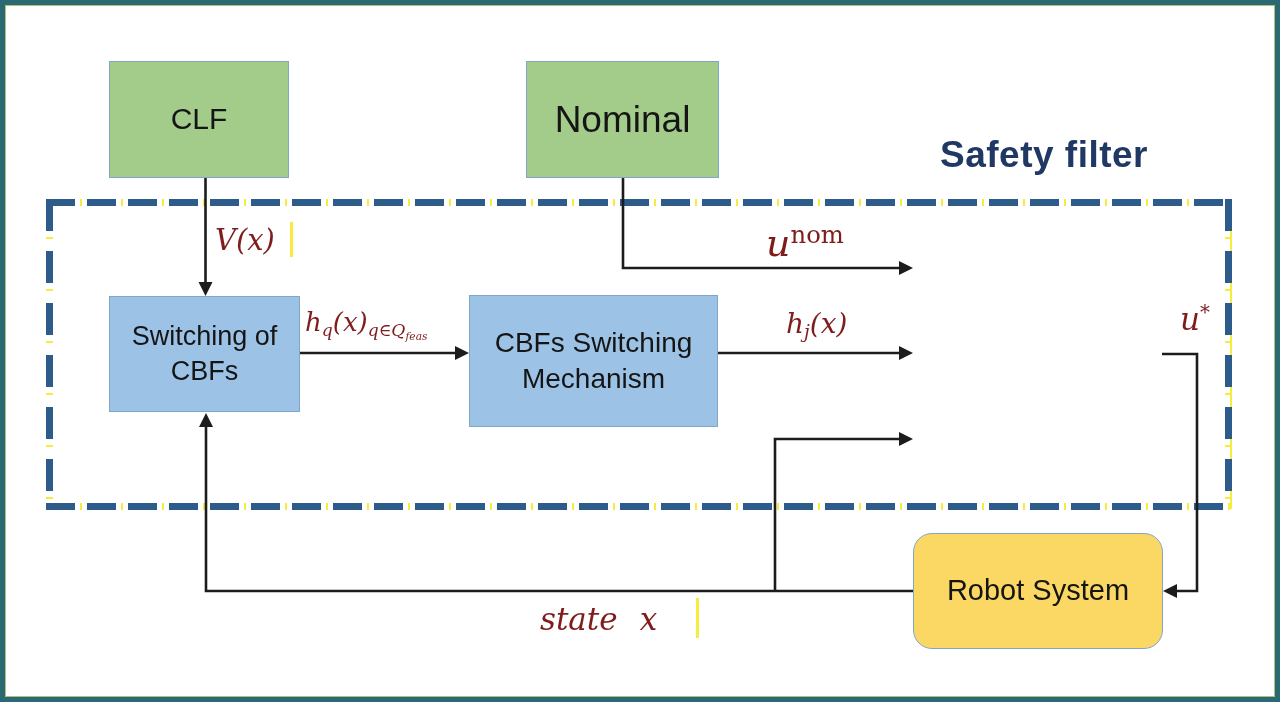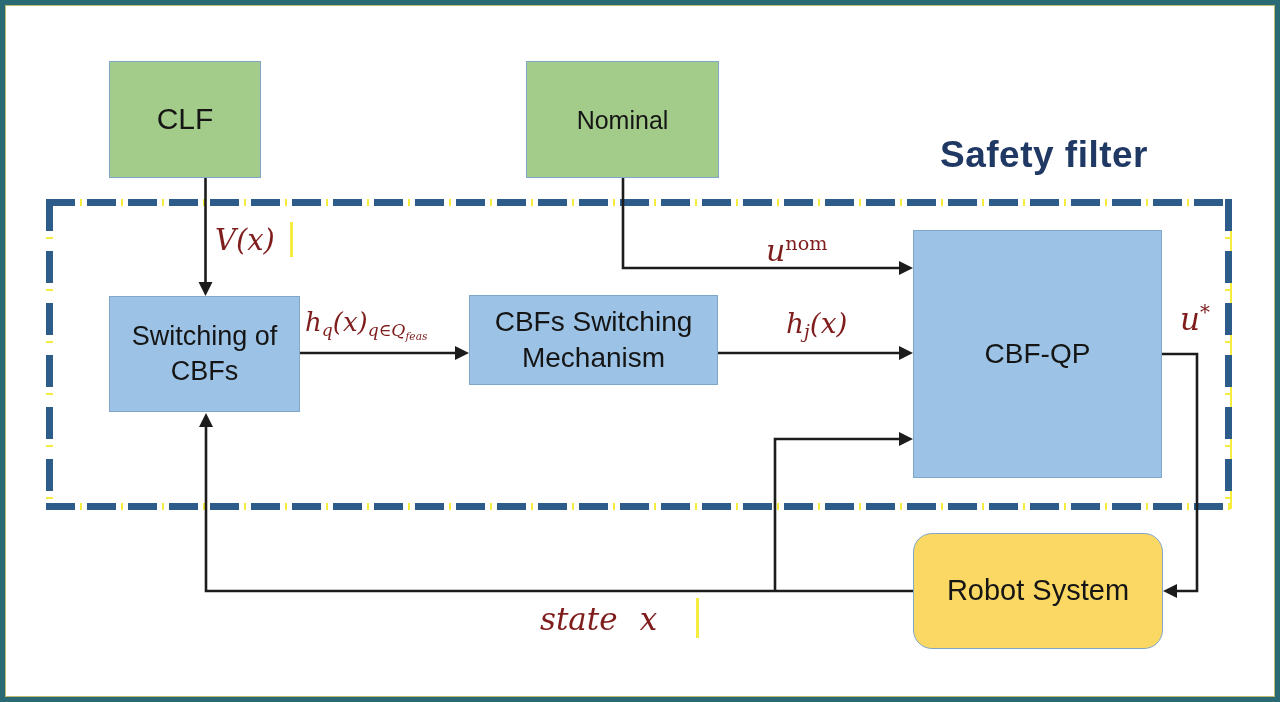--- a/index.html
+++ b/index.html
@@ -99,52 +99,49 @@
     <path d="M1162,354 H1197 V591 H1177"></path>
     <polygon points="1163,591 1177,584 1177,598"></polygon>
 
     <path d="M913,591 H206 V427"></path>
     <polygon points="206,413 199,427 213,427"></polygon>
 
     <path d="M775,591 V439 H900"></path>
     <polygon points="913,439 899,432 899,446"></polygon>
   </svg>
 
-  <div class="node green" style="left:109px;top:61px;width:152px;height:117px;font-size:30px">
+  <div class="node green" style="left:109px;top:61px;width:180px;height:117px;font-size:30px">
     <span>CLF</span>
   </div>
 
-  <div class="node green" style="left:526px;top:61px;width:193px;height:117px;font-size:25px">
+  <div class="node green" style="left:526px;top:61px;width:193px;height:117px;font-size:37px">
     <span>Nominal</span>
   </div>
 
   <div class="node blue" style="left:109px;top:296px;width:191px;height:116px;font-size:27px">
     <span>Switching of</span>
     <span>CBFs</span>
   </div>
 
-  <div class="node blue" style="left:469px;top:295px;width:249px;height:90px;font-size:28px">
+  <div class="node blue" style="left:469px;top:295px;width:249px;height:132px;font-size:28px">
     <span>CBFs Switching</span>
     <span>Mechanism</span>
   </div>
 
-  <div class="node blue" style="left:913px;top:230px;width:249px;height:248px;font-size:28px">
-    <span>CBF-QP</span>
-  </div>
 
   <div class="node yellow" style="left:913px;top:533px;width:250px;height:116px;font-size:29px">
     <span>Robot System</span>
   </div>
 
   <div class="safety-title">Safety filter</div>
 
   <div class="math" style="left:215px;top:223px;font-size:29px">V(x)</div>
   <div class="caret" style="left:290px;top:222px"></div>
 
-  <div class="math" style="left:766px;top:232px;font-size:30px"><span>u</span><span class="sup">nom</span></div>
+  <div class="math" style="left:766px;top:220px;font-size:38px"><span>u</span><span class="sup">nom</span></div>
 
   <div class="math" style="left:305px;top:307px;font-size:26px"><span>h</span><span class="sub">q</span><span>(x)</span><span class="sub"><span>q∈Q</span><span class="subsub">feas</span></span></div>
 
   <div class="math" style="left:786px;top:307px;font-size:28px"><span>h</span><span class="sub">j</span><span>(x)</span></div>
 
   <div class="math" style="left:1180px;top:301px;font-size:31px"><span>u</span><span class="sup">*</span></div>
 
   <div class="math" style="left:540px;top:601px;width:150px;font-size:31px;text-align:left"><span>state</span><span class="gap"></span><span>x</span></div>
   <div class="caret" style="left:696px;top:598px;height:40px"></div>
 

